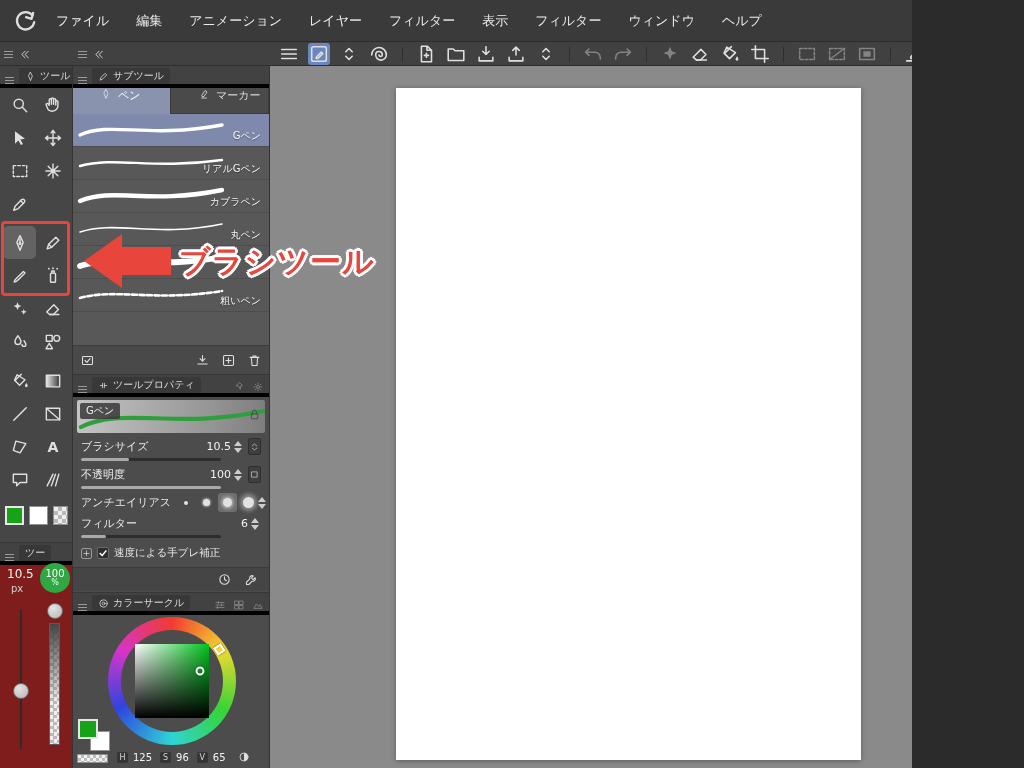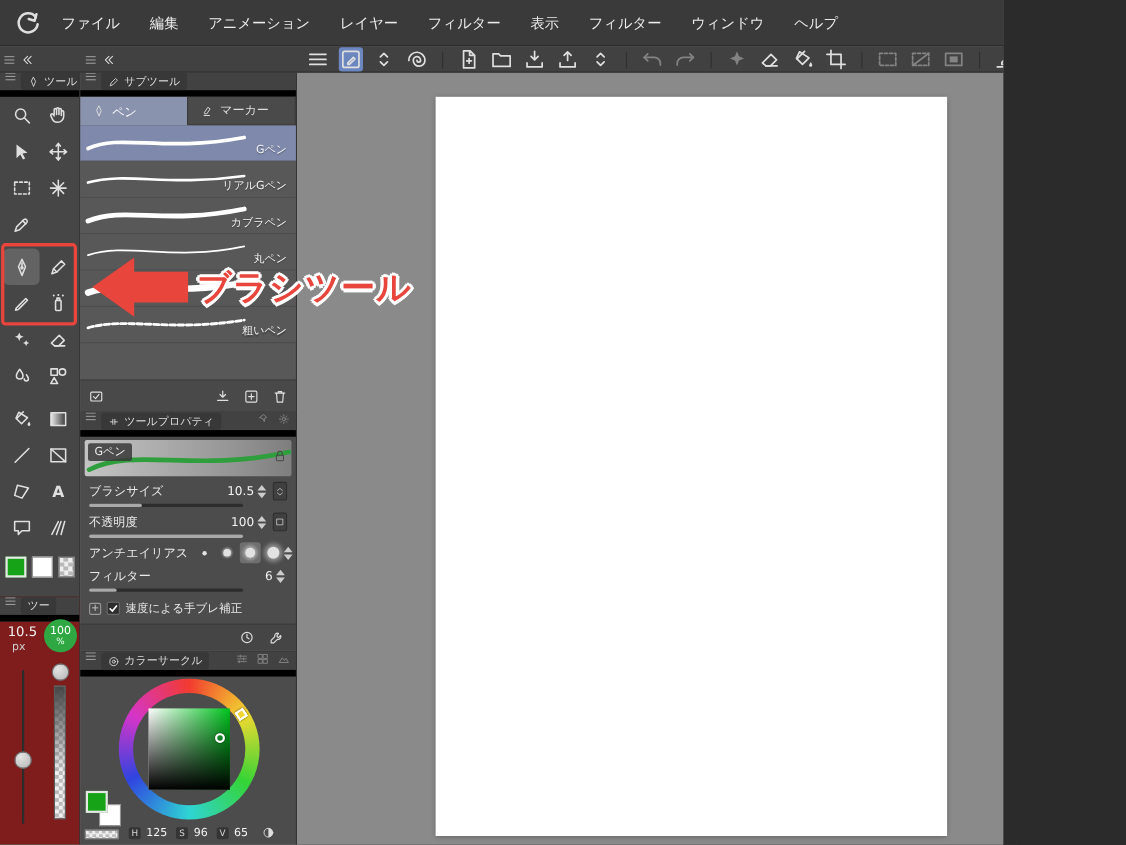--- a/index.html
+++ b/index.html
@@ -21,22 +21,22 @@
            border-bottom:1px solid #2e2e2e;z-index:5;}
   .tbgrp{position:absolute;top:0;height:24px;display:flex;align-items:center;gap:5px;}
   .tb-main{position:absolute;left:278px;top:0;height:24px;display:flex;align-items:center;gap:8px;}
   .tbic{width:22px;height:22px;display:flex;align-items:center;justify-content:center;border-radius:3px;}
   .tbic.on{background:#6c86c0;}
   .tbdiv{width:1px;height:15px;background:#2f2f2f;margin:0 4px;}
 
   
   .palette{position:absolute;left:0;top:66px;width:73px;height:476px;background:#464646;
            border-right:1px solid #343434;z-index:4;}
-  .phead{height:22px;display:flex;align-items:flex-start;gap:5px;background:#424242;
-         padding:0 5px;border-bottom:6px solid #000000;overflow:hidden;}
+  .phead{height:22px;display:flex;align-items:flex-end;gap:5px;background:#424242;
+         padding:0 5px;border-bottom:4px solid #000000;overflow:hidden;}
   .hchip{display:flex;align-items:center;gap:4px;background:#383838;border-radius:3px;
          padding:1px 6px;font-size:10px;color:#ddd;white-space:nowrap;}
   .handle{display:flex;flex-direction:column;gap:2px;}
   .handle i{display:block;width:9px;height:1px;background:#9a9a9a;}
   .tgrid{position:absolute;left:3px;top:22px;width:66px;display:grid;grid-template-columns:33px 33px;}
   .tcell{height:33px;display:flex;align-items:center;justify-content:center;border-radius:5px;}
   .tcell.sel{background:#636363;}
   .tgap{grid-column:1/3;height:6px;}
   .swrow{position:absolute;left:0;top:436px;width:73px;height:26px;display:flex;align-items:center;gap:5px;padding-left:5px;}
   .swg{width:19px;height:19px;background:#17a317;border:2px solid #e8e8e8;}
@@ -59,21 +59,21 @@
         background:radial-gradient(circle at 35% 30%,#e3e3e3,#b5b5b5);border:1px solid #6d6d6d;}
   .alphastrip{position:absolute;left:49px;top:80px;width:11px;height:122px;border:1px solid #5a5a5a;
        background-image:linear-gradient(#464646,rgba(70,70,70,0) 65%),
                         conic-gradient(#b9b9b9 0 25%,#efefef 0 50%,#b9b9b9 0 75%,#efefef 0);
        background-size:100% 100%,7px 7px;}
 
   
   .subtool{position:absolute;left:73px;top:66px;width:197px;height:308px;background:#585858;
            border-right:1px solid #343434;z-index:4;}
   .subtabs{display:flex;height:26px;background:#3f3f3f;}
-  .stab{flex:1;display:flex;align-items:center;gap:6px;padding-left:11px;font-size:11px;color:#ddd;
+  .stab{flex:1;display:flex;gap:6px;padding-left:27px;font-size:11px;color:#ddd;
         background:#4a4a4a;border-right:1px solid #3a3a3a;border-bottom:1px solid #3a3a3a;}
   .stab.sel{background:#8a93ad;color:#fff;border-bottom:none;}
   .strow{position:relative;height:33px;background:#585858;border-bottom:1px solid #4d4d4d;}
   .strow.sel{background:#7e89ab;}
   .stlabel{position:absolute;right:8px;bottom:3px;font-size:10px;color:#f5f5f5;text-shadow:0 1px 1px rgba(0,0,0,.35);}
   .subbar{position:absolute;left:0;bottom:0;width:100%;height:29px;background:#494949;
           border-top:1px solid #3c3c3c;display:flex;align-items:center;padding:0 7px;}
   .subbar .right{margin-left:auto;display:flex;gap:11px;}
 
   

